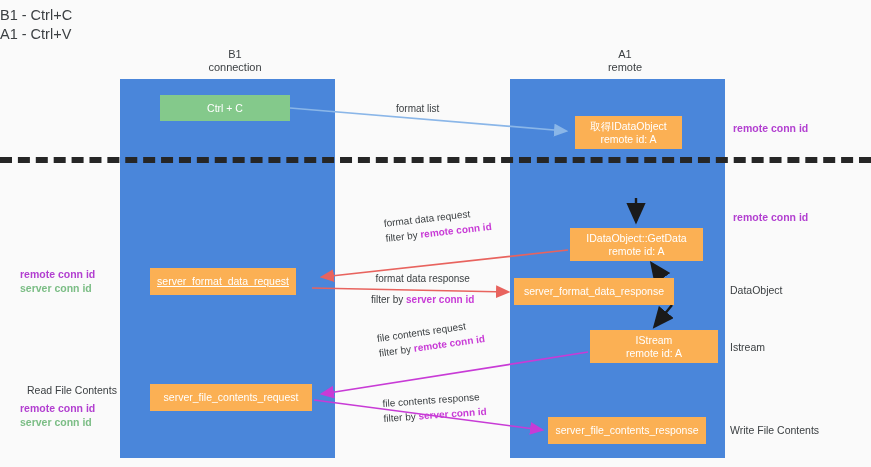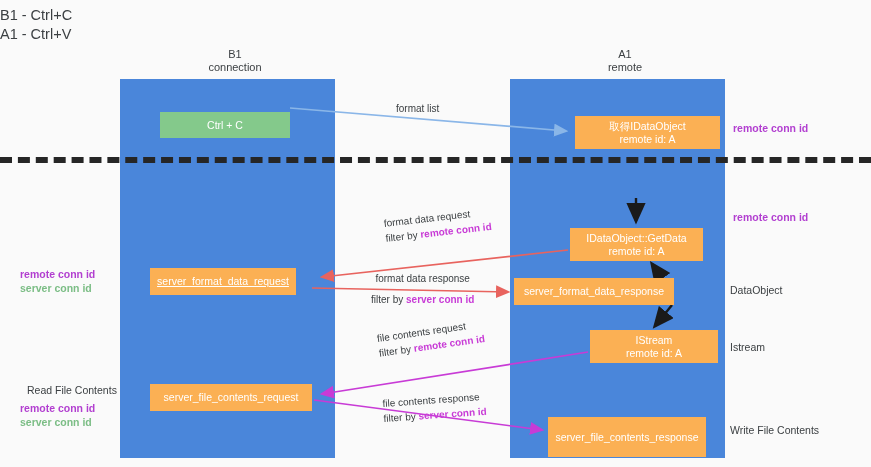--- a/index.html
+++ b/index.html
@@ -45,29 +45,29 @@
     box-sizing:border-box;
     display:flex;align-items:center;justify-content:center;
     text-align:center;color:#ffffff;
     font-size:10.5px;line-height:13px;
     white-space:pre-line;
     z-index:6;
   }
   .node.green{background:#84c98b;}
   .node.orange{background:#fbb054;}
 
-  #n-ctrlc{left:160px;top:95px;width:130px;height:26px;margin-top:17px;}
-  #n-getido{left:575px;top:116px;width:145px;height:33px;}
+  #n-ctrlc{left:160px;top:95px;width:130px;height:26px;}
+  #n-getido{left:575px;top:116px;width:107px;height:33px;}
   #n-ctrlv{left:578px;top:172px;width:115px;height:26px;}
   #n-getdata{left:570px;top:228px;width:133px;height:33px;}
   #n-sfdreq{left:150px;top:268px;width:146px;height:27px;text-decoration:underline;}
   #n-sfdresp{left:514px;top:278px;width:160px;height:27px;text-align:right;}
   #n-istream{left:590px;top:330px;width:128px;height:33px;}
   #n-sfcreq{left:150px;top:384px;width:162px;height:27px;text-align:center;}
-  #n-sfcresp{left:548px;top:417px;width:158px;height:40px;}
+  #n-sfcresp{left:548px;top:417px;width:158px;height:27px;}
 
   
   .side{font-size:10.5px;line-height:13.5px;color:#3c4043;}
   .side .purple{color:#b23fd0;font-weight:bold;}
   .side .green{color:#7bbd85;font-weight:bold;}
 
   #s-remote1{left:733px;top:122px;}
   #s-remote2{left:733px;top:211px;}
   #s-dataobject{left:730px;top:252px;margin-top:32px;}
   #s-istream{left:730px;top:341px;}

